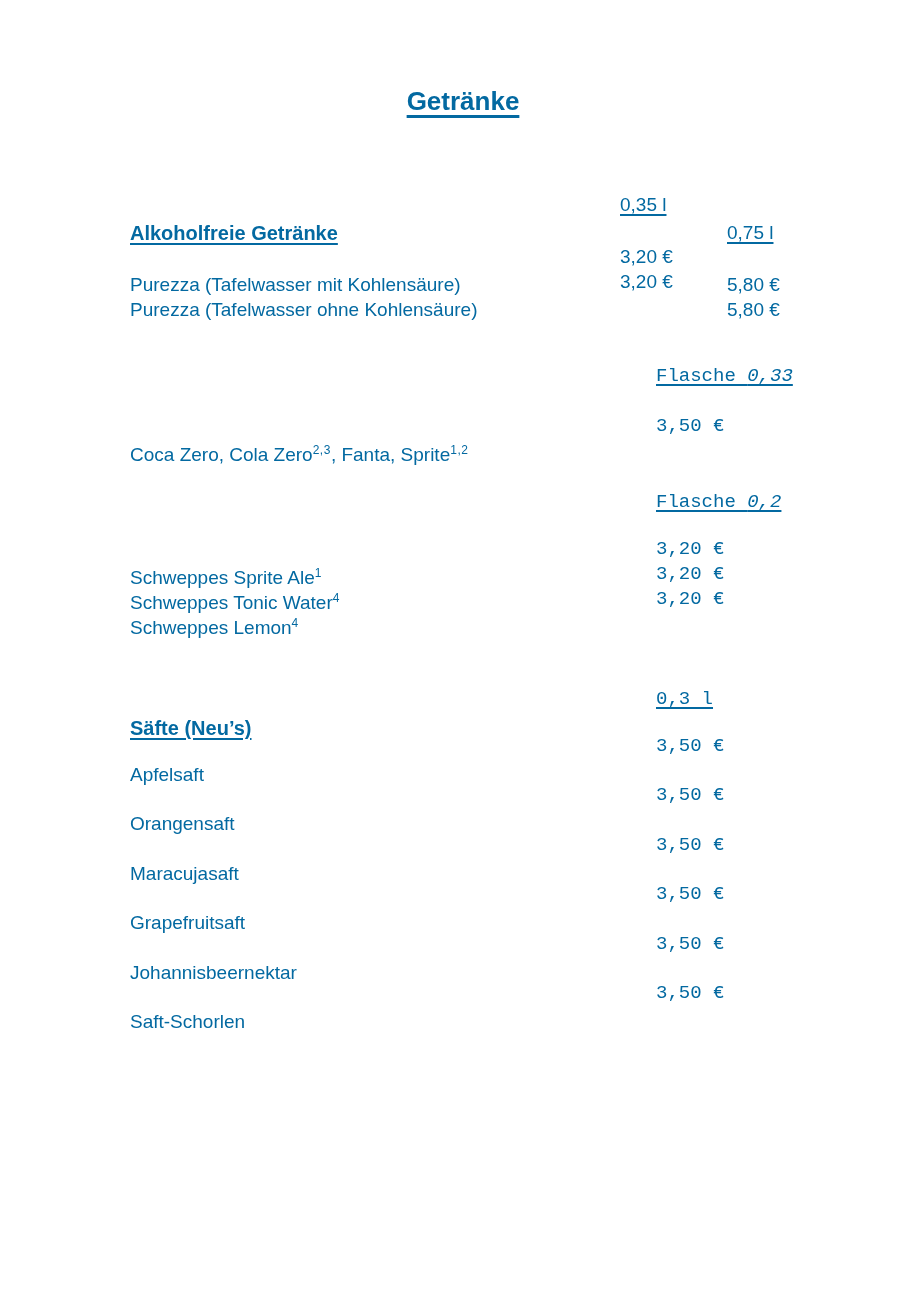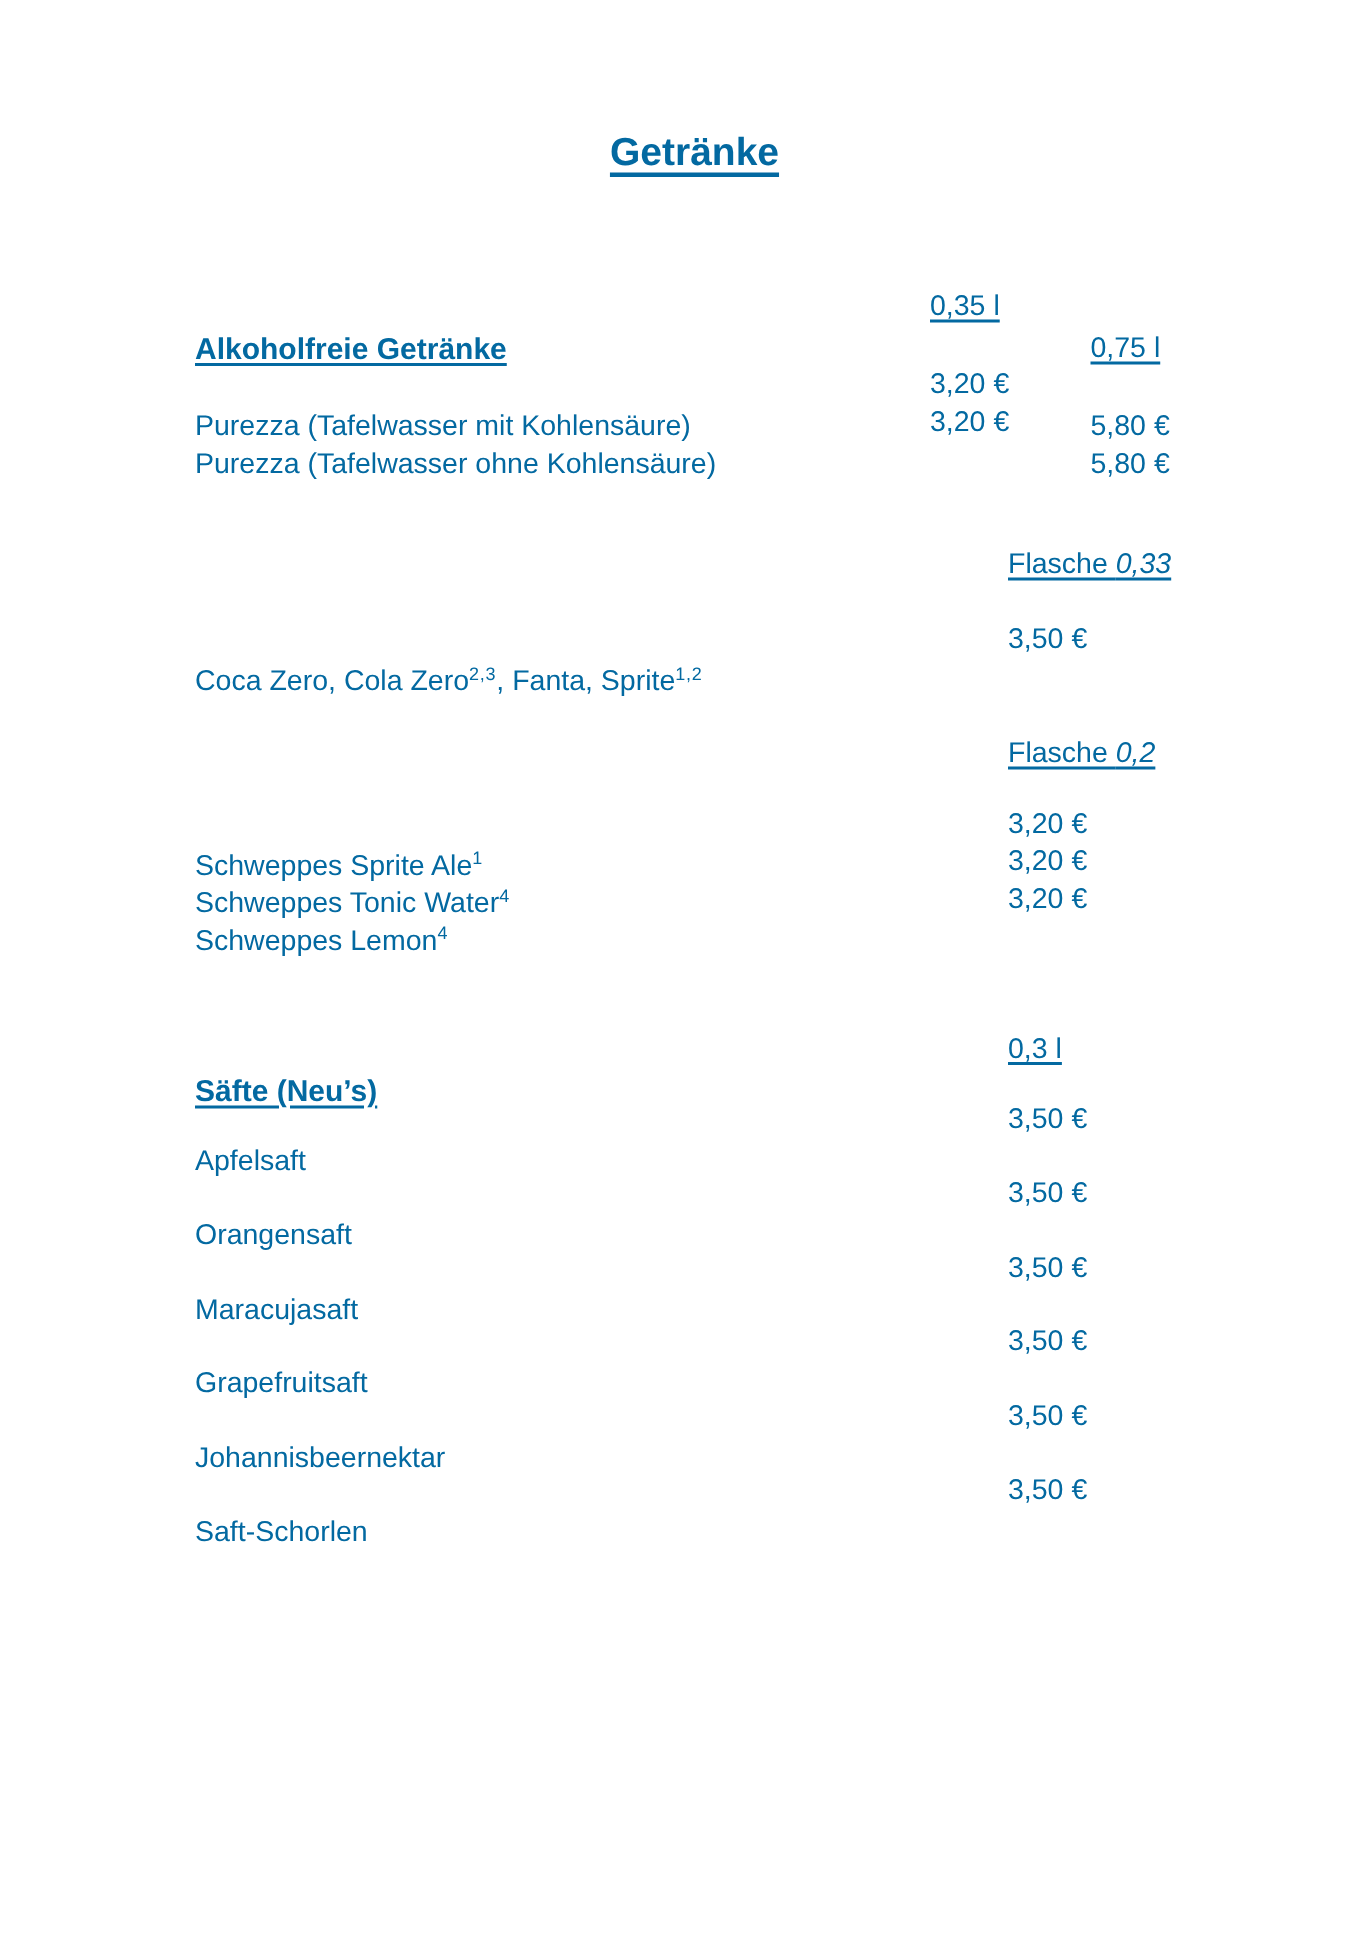--- a/index.html
+++ b/index.html
@@ -19,21 +19,21 @@
   .title {
     font-weight: bold;
     font-size: 26px;
     text-decoration: underline;
     text-decoration-thickness: 2.5px;
     text-underline-offset: 5px;
   }
   .name  { position: absolute; left: 130px; top: 0; margin-top: 28px; }
   .c1    { position: absolute; left: 620px; top: 0; }   
   .c2    { position: absolute; left: 727px; top: 0; margin-top: 28px; }   
-  .cs    { position: absolute; left: 672px; top: 0; }   
+  .cs    { position: absolute; left: 656px; top: 0; font-family: Liberation Mono, monospace; }   
   .heading {
     font-weight: bold;
     font-size: 20px;
     text-decoration: underline;
     text-decoration-thickness: 2px;
     text-underline-offset: 3px;
   }
   .colhead {
     text-decoration: underline;
     text-decoration-thickness: 1.5px;

